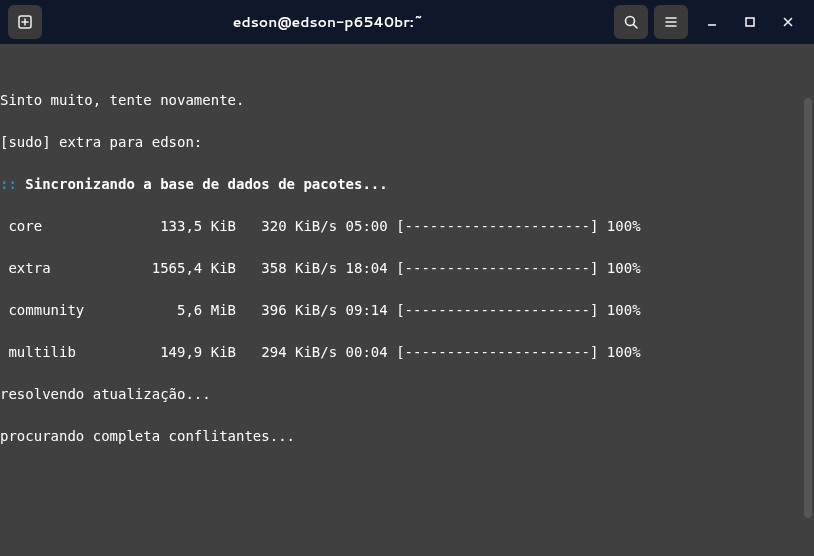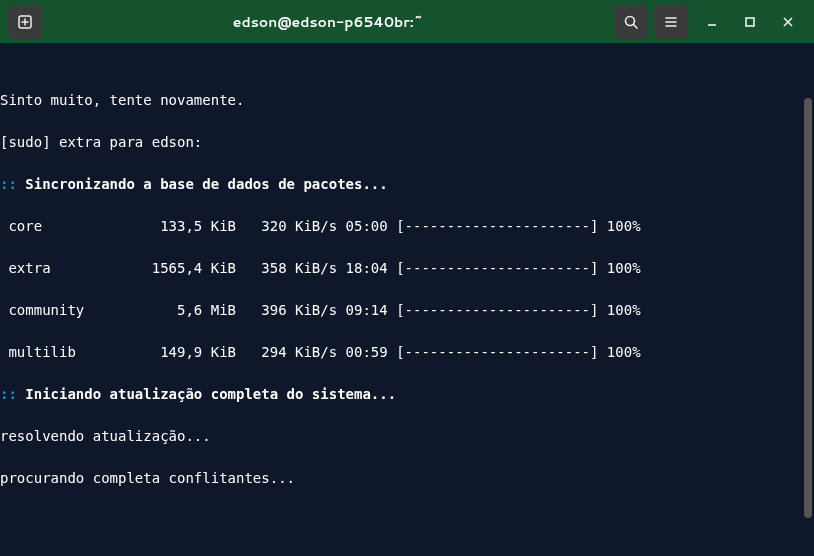--- a/index.html
+++ b/index.html
@@ -7,21 +7,21 @@
     background: #000;
     font-family: 'DejaVu Sans Mono', 'Courier New', monospace;
     font-size: 14px;
     width: 814px;
     height: 556px;
     overflow: hidden;
     color: #fff;
   }
   .titlebar {
     height: 44px;
-    background: #14532d;
+    background: #0f172a;
     display: flex;
     align-items: center;
     padding: 0 8px;
     gap: 6px;
     border-bottom: 1px solid #1a1a1a;
   }
   .tb-btn {
     width: 34px;
     height: 34px;
     display: flex;
@@ -40,21 +40,21 @@
     font-weight: 700;
     color: #fff;
   }
   .tb-right { display: flex; gap: 2px; align-items: center; }
   .win-ctrl {
     width: 36px; height: 36px;
     display: flex; align-items: center; justify-content: center;
     color: #eee; cursor: pointer;
   }
   .terminal {
-    background: #0f172a;
+    background: #404040;
     padding: 4px 0 4px 0;
     height: calc(100% - 44px);
     position: relative;
     white-space: pre;
     line-height: 1.5;
     overflow: hidden;
   }
   .scrollbar {
     position: absolute;
     right: 2px;
@@ -111,22 +111,21 @@
 </div>
 
 <div class="terminal">
   <div class="scrollbar"></div>
 <div class="line">Sinto muito, tente novamente.</div>
 <div class="line">[sudo] extra para edson:</div>
 <div class="line"><span class="dblcolon">::</span><span class="bold"> Sincronizando a base de dados de pacotes...</span></div>
 <div class="line"> core              133,5 KiB   320 KiB/s 05:00 [----------------------] 100%</div>
 <div class="line"> extra            1565,4 KiB   358 KiB/s 18:04 [----------------------] 100%</div>
 <div class="line"> community           5,6 MiB   396 KiB/s 09:14 [----------------------] 100%</div>
-<div class="line"> multilib          149,9 KiB   294 KiB/s 00:59 [----------------------] 100%</div>
-<div class="line"><span class="dblcolon">::</span><span class="bold"> Iniciando atualização completa do sistema...</span></div>
+<div class="line"> multilib          149,9 KiB   294 KiB/s 00:04 [----------------------] 100%</div>
 <div class="line">resolvendo atualização...</div>
 <div class="line">procurando completa conflitantes...</div>
 <div class="line"> </div>
 
 
 
 
 
 
 

